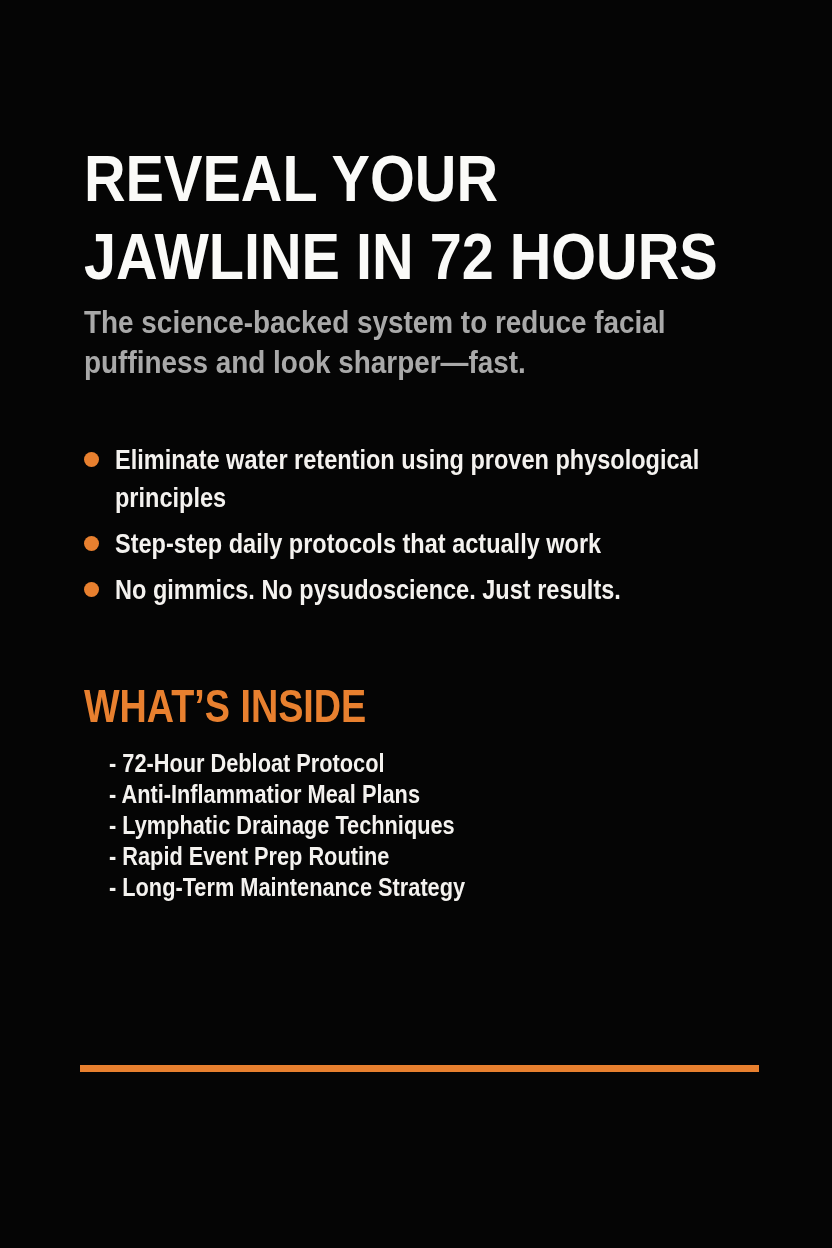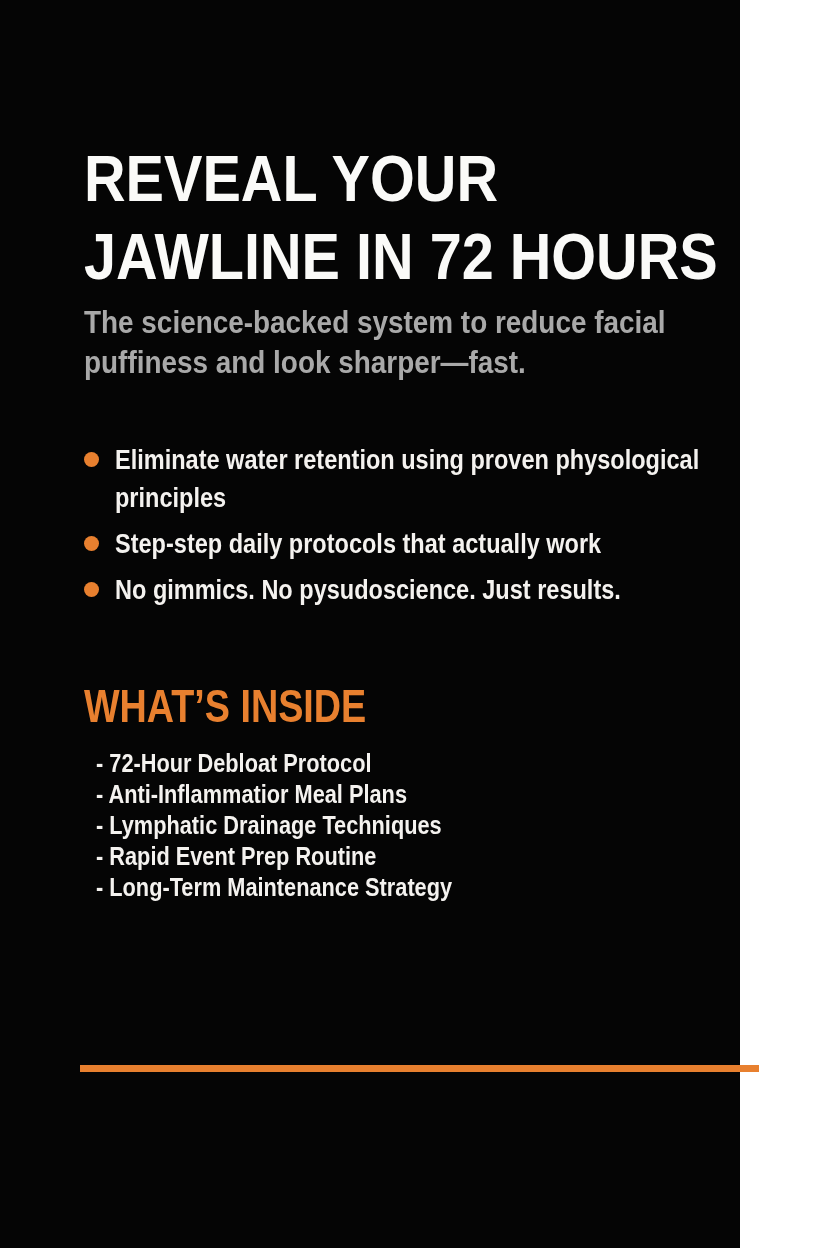--- a/index.html
+++ b/index.html
@@ -3,21 +3,21 @@
 <meta charset="utf-8">
 <style>
   html, body {
     margin: 0;
     padding: 0;
     overflow: hidden;
     font-family: "Liberation Sans", "DejaVu Sans", sans-serif;
   }
   .poster {
     position: relative;
-    width: 740px;
+    width: 832px;
     height: 1248px;
     background: var(--bg, #050505);
   }
   
   .title {
     position: absolute;
     left: 84px;
     top: 140px;
     margin: 0;
     color: var(--title, #FAFAF8);
@@ -92,21 +92,21 @@
     color: var(--accent, #E8802F);
     font-size: 46px;
     line-height: 52px;
     font-weight: 700;
     white-space: nowrap;
     transform: scaleX(0.82);
     transform-origin: 0 0;
   }
   .inside-list {
     position: absolute;
-    left: 96px;
+    left: 109px;
     top: 748px;
     margin: 0;
     padding: 0;
     list-style: none;
     color: var(--body, #F4F2EF);
     font-weight: 700;
     font-size: 25px;
     line-height: 31px;
   }
   .inside-list li {

